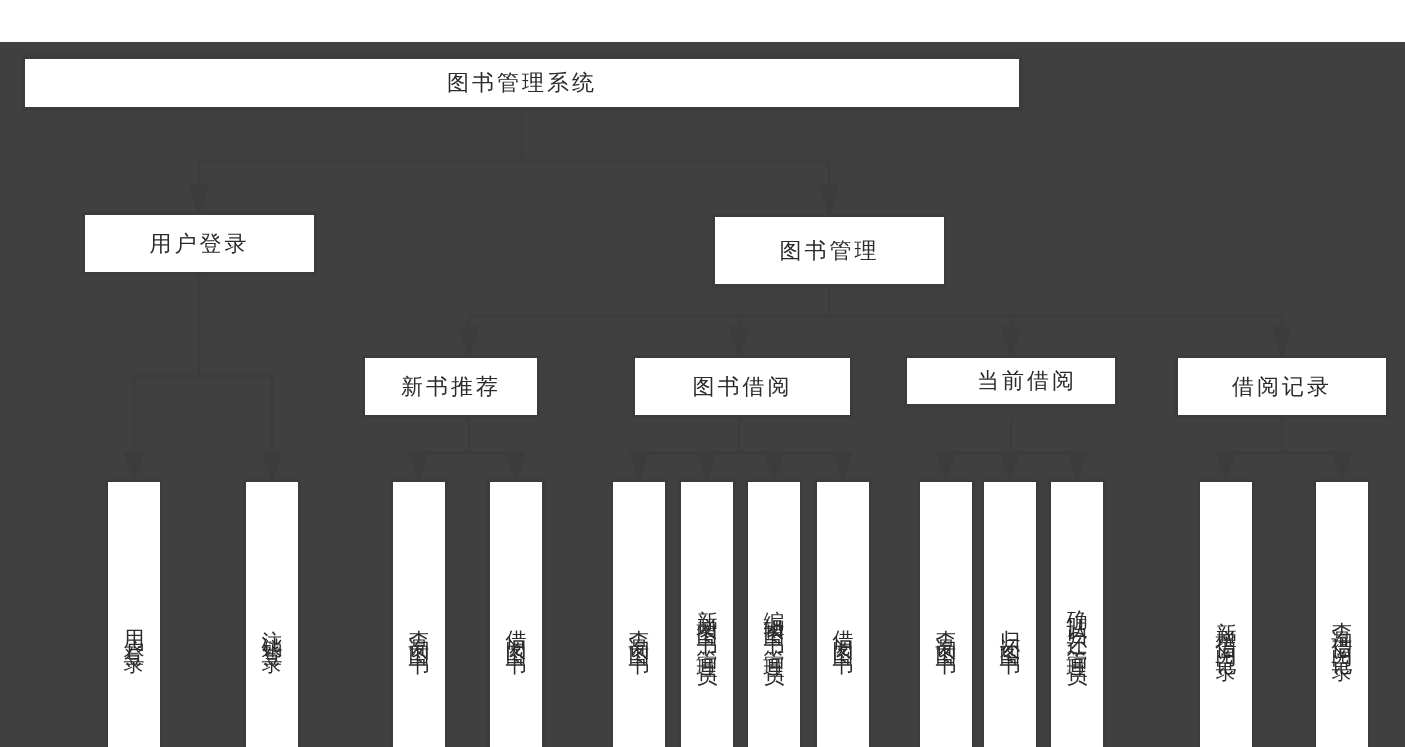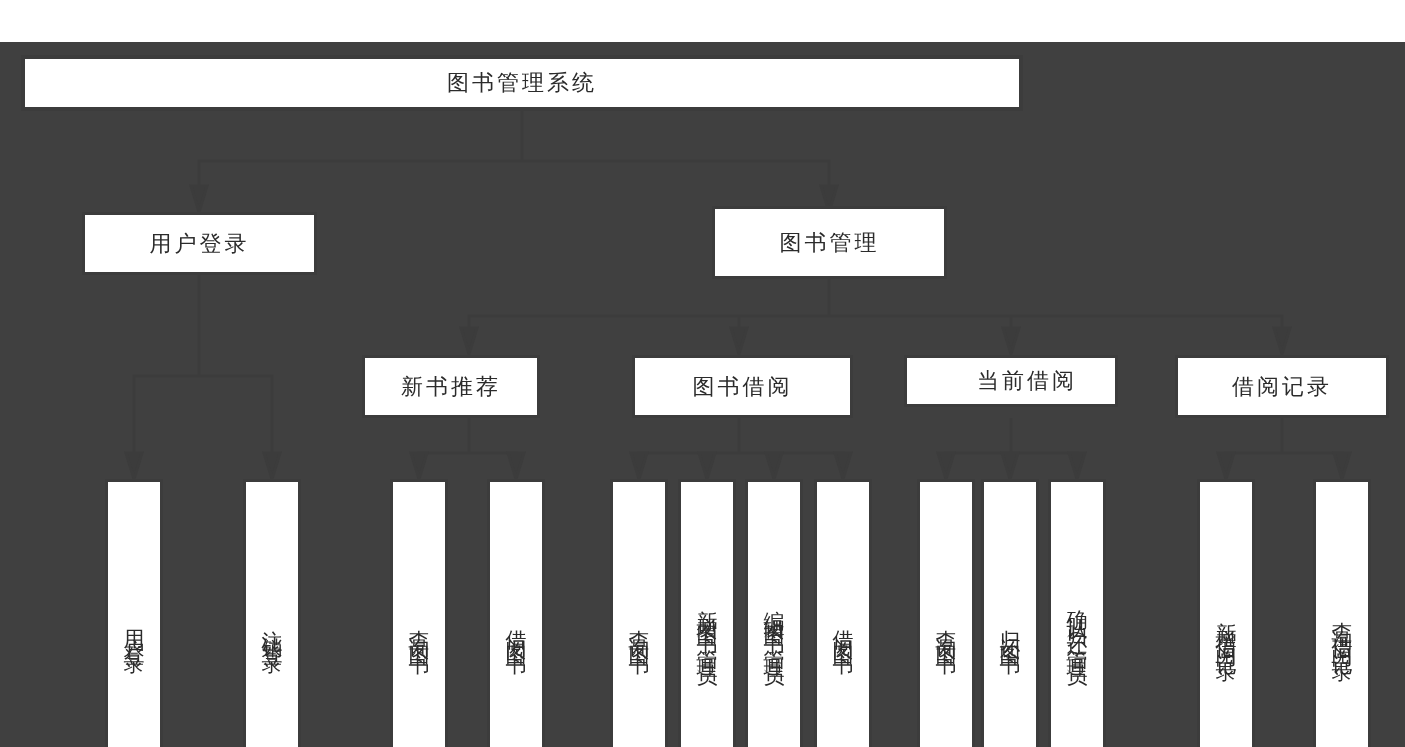--- a/index.html
+++ b/index.html
@@ -73,21 +73,21 @@
     </g>
   </svg>
 
   <div class="box h-box root-box" style="left:21px;top:13px;width:1002px;height:56px;">
     <span>图书管理系统</span>
   </div>
 
   <div class="box h-box" style="left:82px;top:170px;width:235px;height:63px;">
     <span>用户登录</span>
   </div>
-  <div class="box h-box" style="left:712px;top:164px;width:235px;height:73px;">
+  <div class="box h-box" style="left:712px;top:172px;width:235px;height:73px;">
     <span>图书管理</span>
   </div>
 
   <div class="box h-box" style="left:362px;top:313px;width:178px;height:63px;">
     <span>新书推荐</span>
   </div>
   <div class="box h-box" style="left:632px;top:313px;width:221px;height:63px;">
     <span>图书借阅</span>
   </div>
   <div class="box h-box" style="left:904px;top:313px;width:214px;height:52px;padding-left:32px;">

